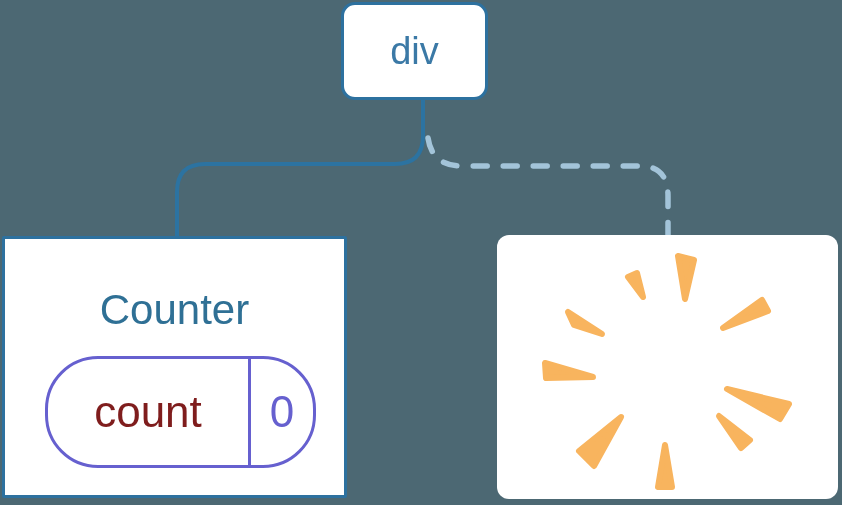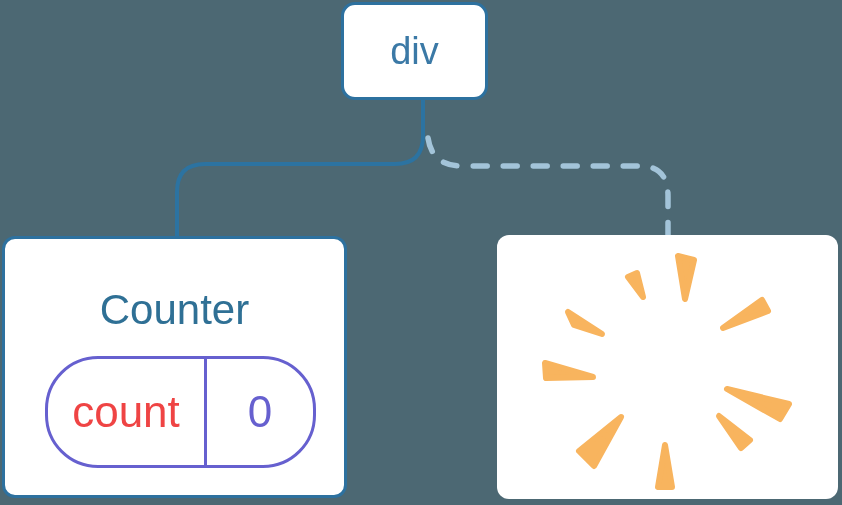--- a/index.html
+++ b/index.html
@@ -15,34 +15,34 @@
   .connector-dashed{fill:none;stroke:#A3C4D9;stroke-width:5.5;stroke-dasharray:14 16;stroke-linecap:round;}
   .node{position:absolute;background:#FFFFFF;box-sizing:border-box;}
   .node-root{
     left:341px;top:2px;width:147px;height:98px;
     border:3.5px solid #2D719F;border-radius:14px;
     display:flex;align-items:center;justify-content:center;
     font-size:38px;font-weight:500;color:#3B79A6;
   }
   .node-counter{
     left:2px;top:236px;width:345px;height:262px;
-    border:3px solid #2D719F;border-radius:13px;padding-left:24px;
+    border:3px solid #2D719F;border-radius:2px;padding-left:24px;
   }
   .counter-title{
     position:absolute;left:0;top:47px;width:100%;
     text-align:center;font-size:42px;font-weight:500;color:#2F7095;
   }
   .state-pill{
     position:absolute;left:40px;top:117px;width:265px;height:106px;
     border:3px solid #6660CF;border-radius:53px;
     display:flex;align-items:stretch;overflow:hidden;
   }
   .state-key{
-    width:156px;display:flex;align-items:center;justify-content:center;
-    font-size:44px;font-weight:500;color:#ef4444;
+    width:200px;display:flex;align-items:center;justify-content:center;
+    font-size:44px;font-weight:500;color:#7f1d1d;
   }
   .state-divider{width:3px;background:#6660CF;}
   .state-value{
     flex:1;display:flex;align-items:center;justify-content:center;
     font-size:44px;font-weight:500;color:#6660CF;
   }
   .node-removed{
     left:497px;top:235px;width:341px;height:264px;
     border-radius:12px;
   }

